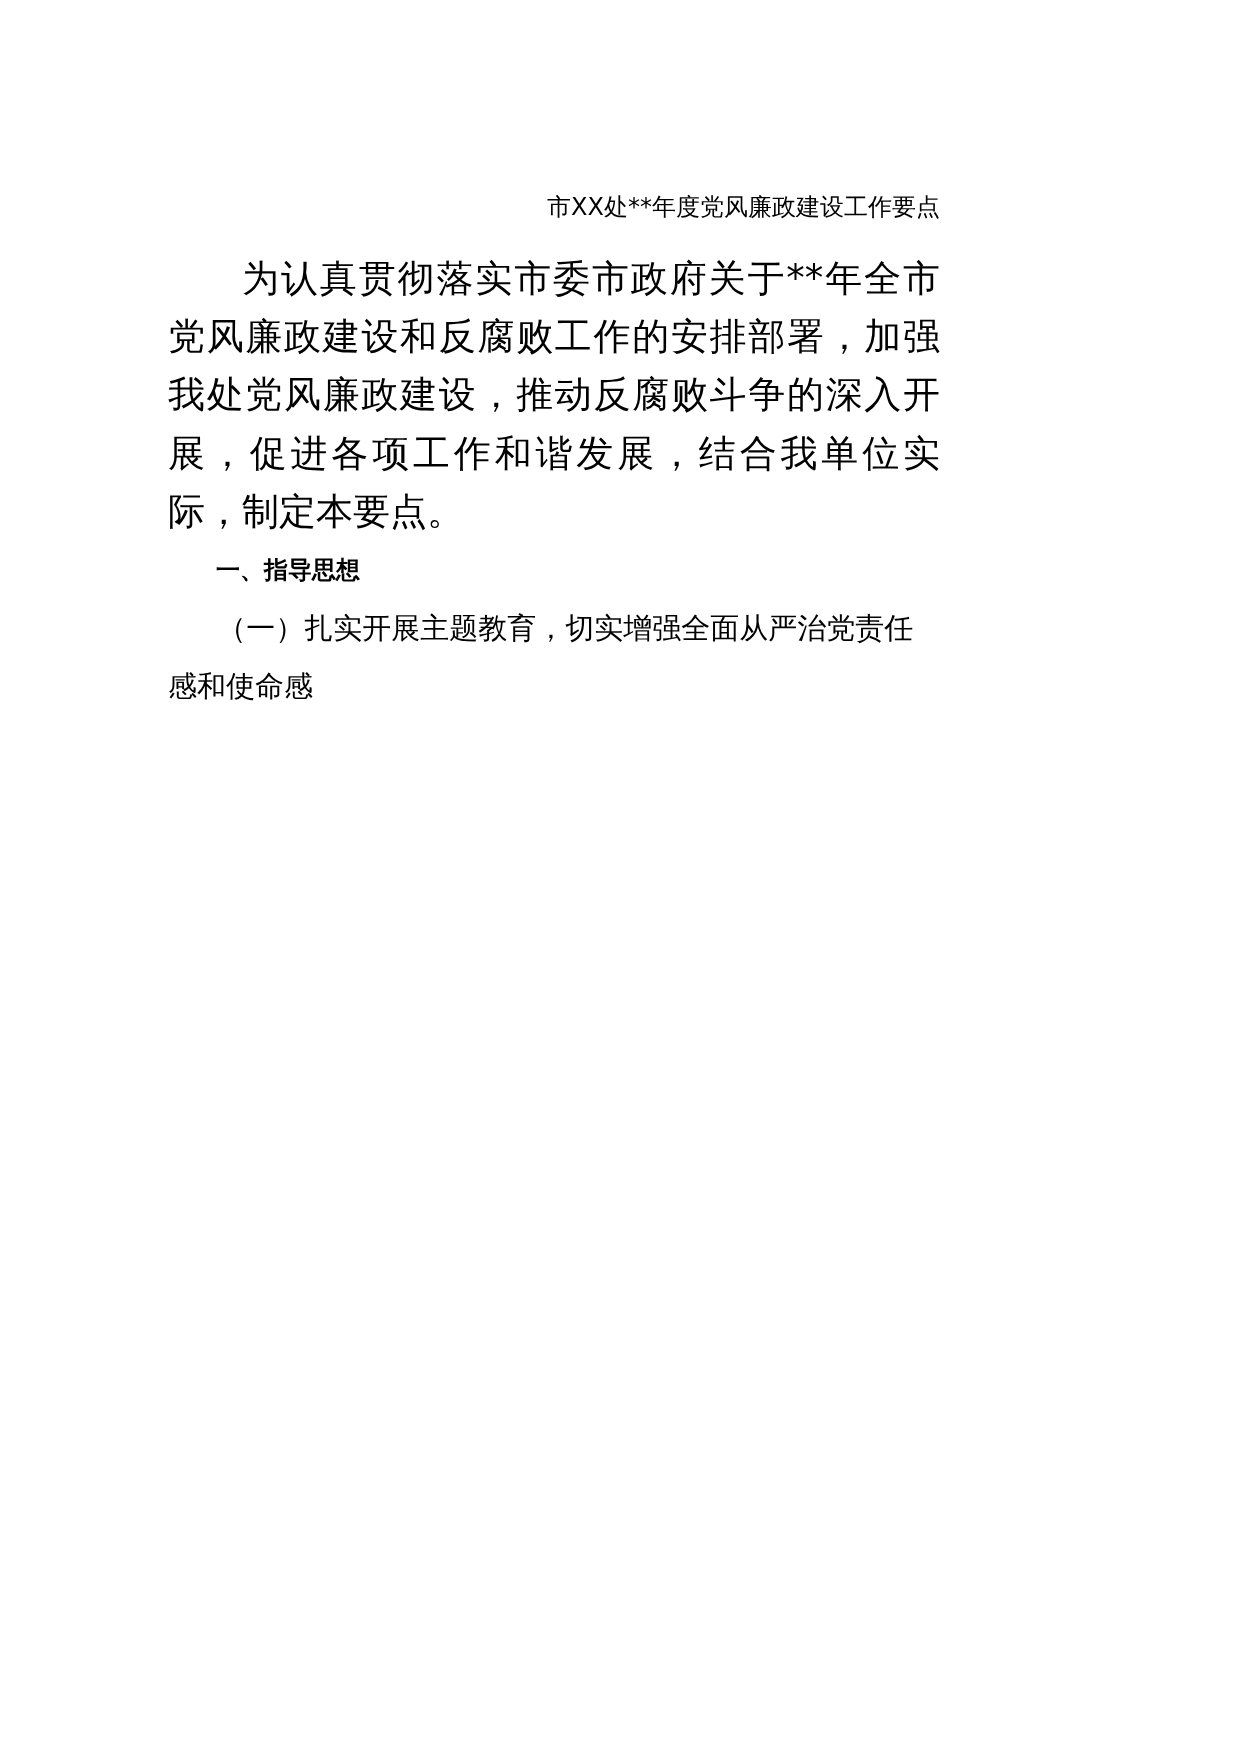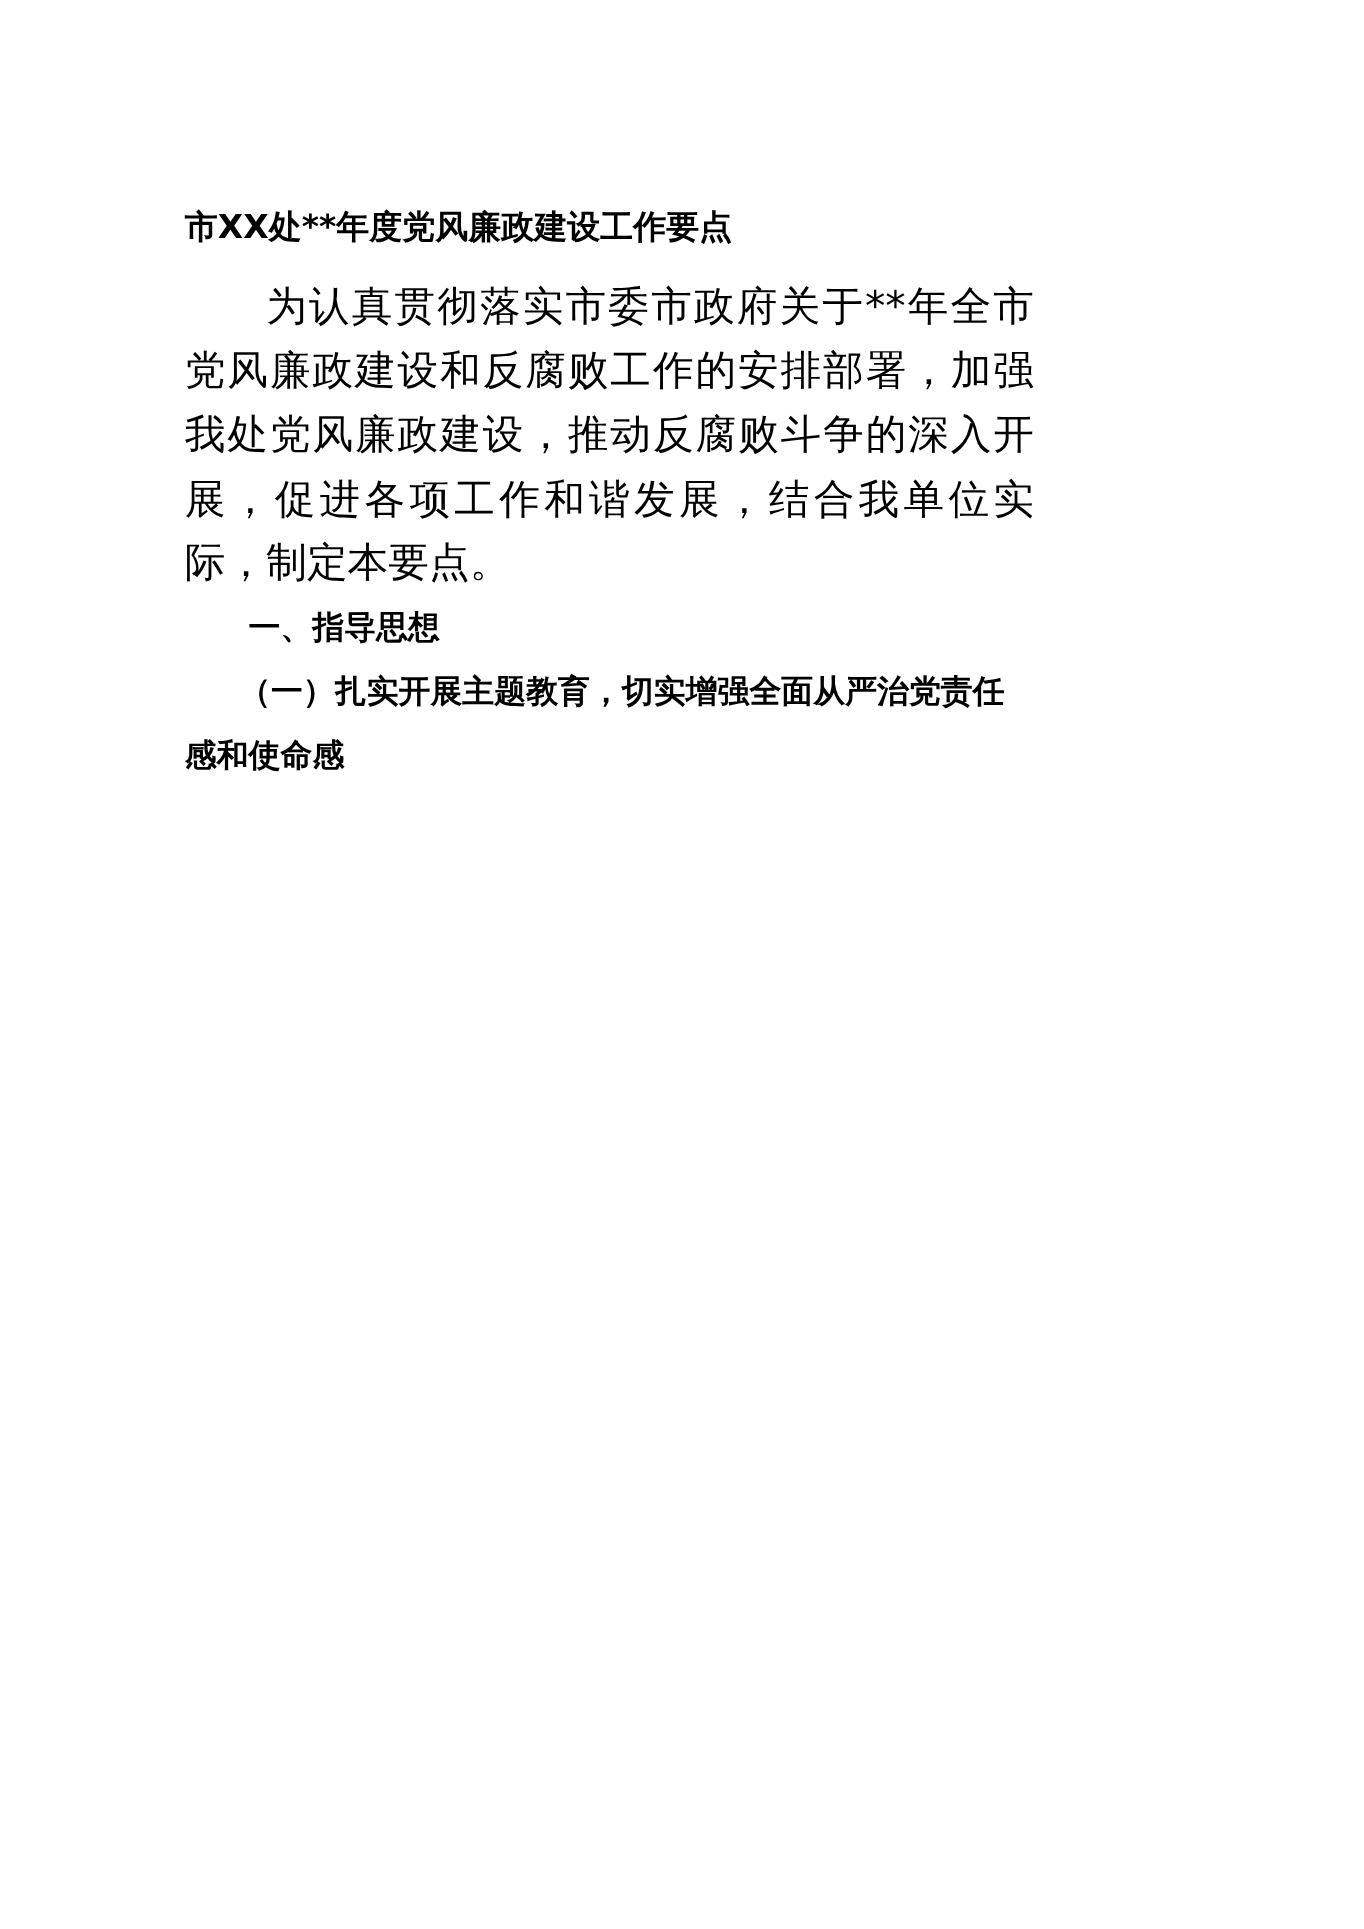--- a/index.html
+++ b/index.html
@@ -15,48 +15,48 @@
       font-family: "DejaVu Sans", "Liberation Sans", sans-serif;
       color: #000000;
     }
     .page {
       position: absolute;
       left: 168px;
       top: 178px;
       width: 772px;
     }
     .title {
-      text-align: left;
-      font-weight: bold;
-      font-size: 30px;
+      text-align: right;
+      font-weight: normal;
+      font-size: 24px;
       line-height: 58px;
       height: 58px;
       margin: 0 0 14px 0;
       letter-spacing: 0px;
     }
     .para {
       font-size: 37px;
       line-height: 58.2px;
       margin: 0;
       text-indent: 2em;
       text-align: justify;
       text-align-last: left;
       letter-spacing: 0px;
     }
     .heading {
-      font-size: 29px;
+      font-size: 24px;
       line-height: 58.2px;
       font-weight: bold;
       margin: 0;
       text-indent: 2em;
     }
     .subheading {
       font-size: 29px;
       line-height: 58.2px;
-      font-weight: bold;
+      font-weight: normal;
       margin: 0;
       text-indent: 1.7em;
     }
     .para .lead {
       font-weight: bold;
     }
   </style>
 </head>
 <body>
 

